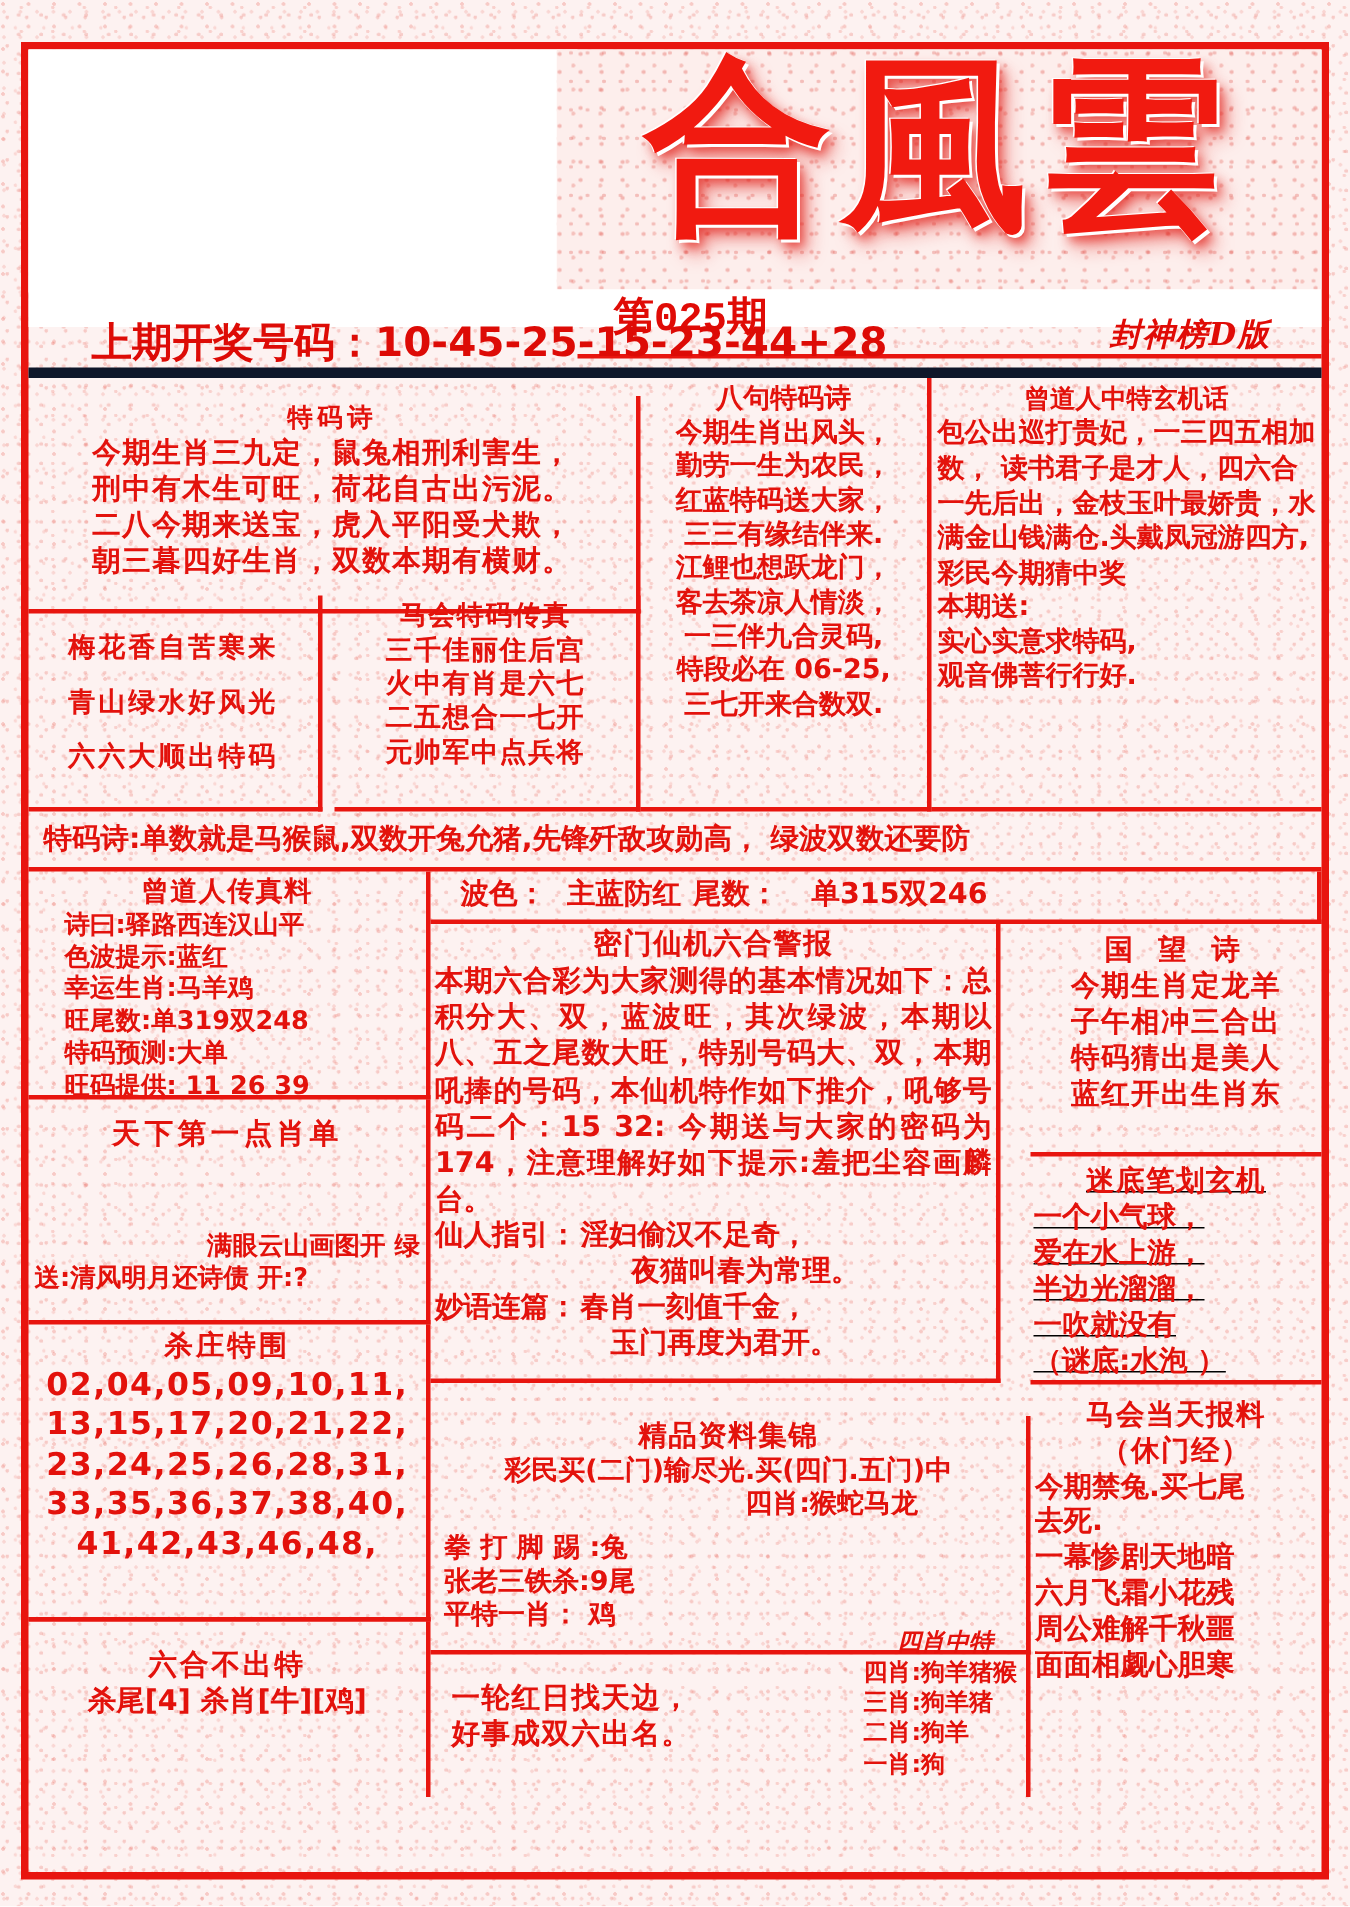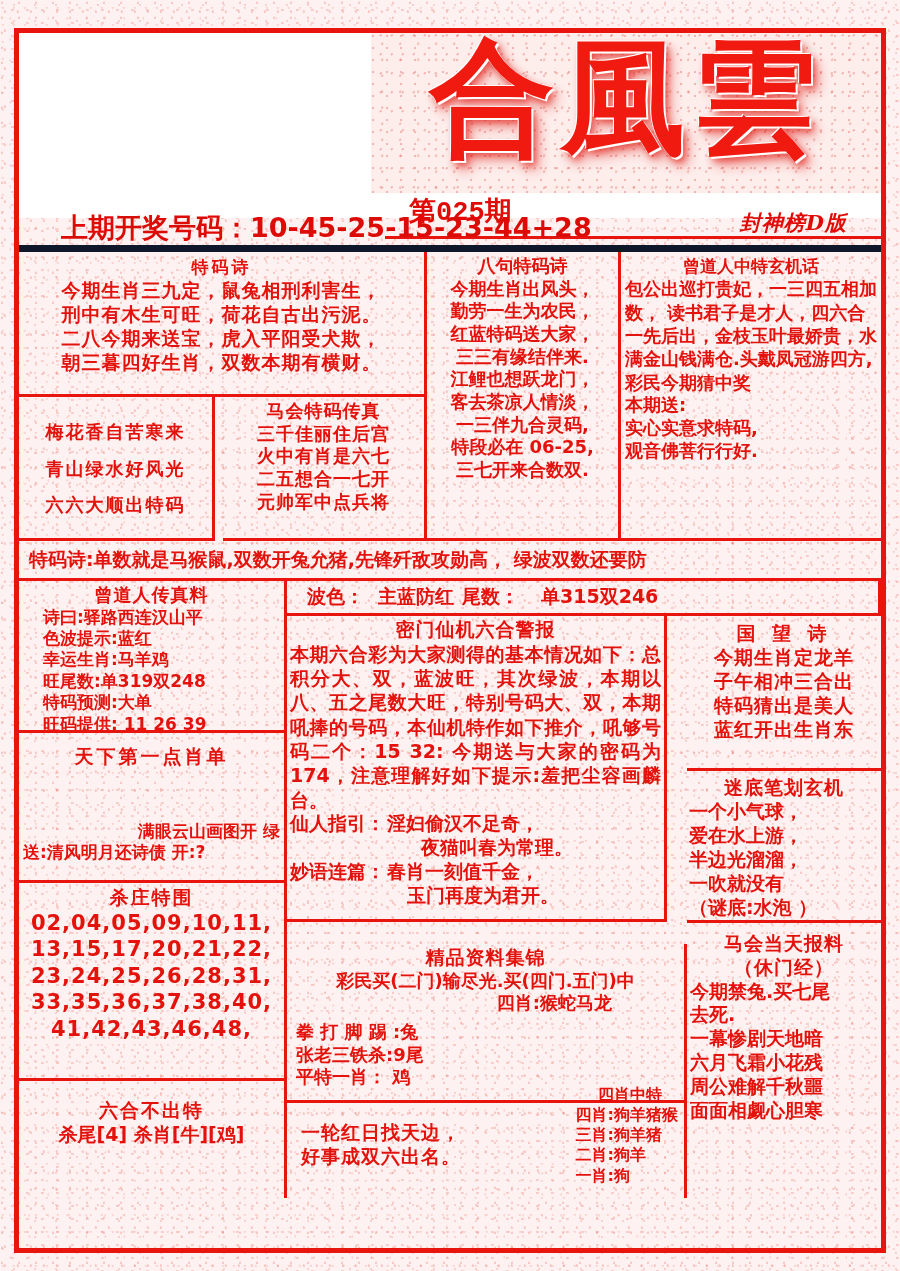--- a/index.html
+++ b/index.html
@@ -131,21 +131,21 @@
     </div>
     <div class="issue">第025期</div>
     <div class="edition">封神榜D版</div>
     <div class="hdr-rule"></div>
   </div>
 
   <div class="drawbar">
     <span>上期开奖号码：10-45-25-15-23-44+28</span>
   </div>
 
-  <div class="cell bb br" style="left:19px;top:252px;width:408px;height:145px;">
+  <div class="cell bb br" style="left:19px;top:264px;width:408px;height:145px;">
     <div class="ttl f17" style="margin-top:5px;letter-spacing:3px;">特码诗</div>
     <div style="margin-top:1px;text-align:center;">
       <div class="ln f19 sp1">今期生肖三九定，鼠兔相刑利害生，</div>
       <div class="ln f19 sp1">刑中有木生可旺，荷花自古出污泥。</div>
       <div class="ln f19 sp1">二八今期来送宝，虎入平阳受犬欺，</div>
       <div class="ln f19 sp1">朝三暮四好生肖，双数本期有横财。</div>
     </div>
   </div>
 
   <div class="cell bb br" style="left:19px;top:397px;width:196px;height:144px;">
@@ -240,21 +240,21 @@
       <div class="ln f19 sp1">蓝红开出生肖东</div>
     </div>
   </div>
 
   <div class="cell bb br" style="left:19px;top:733px;width:268px;height:150px;">
     <div class="ttl f19" style="margin-top:12px;letter-spacing:3px;">天下第一点肖单</div>
     <div class="ln f17 rt" style="margin-top:52px;padding-right:4px;">满眼云山画图开 绿</div>
     <div class="ln f17 lt" style="padding-left:4px;">送:清风明月还诗债 开:?</div>
   </div>
 
-  <div class="cell bb" style="left:687px;top:771px;width:194px;height:152px;">
+  <div class="cell bb" style="left:687px;top:771px;width:194px;height:152px;text-decoration:underline;">
     <div class="ttl f19" style="margin-top:5px;letter-spacing:1px;">迷底笔划玄机</div>
     <div style="padding-left:2px;">
       <div class="ln f19">一个小气球，</div>
       <div class="ln f19">爱在水上游，</div>
       <div class="ln f19">半边光溜溜，</div>
       <div class="ln f19">一吹就没有</div>
       <div class="ln f19">（谜底:水泡 ）</div>
     </div>
   </div>
 
@@ -297,21 +297,21 @@
     <div class="ttl f19" style="margin-top:18px;letter-spacing:2px;">六合不出特</div>
     <div class="ln f19 ctr">杀尾[4]  杀肖[牛][鸡]</div>
   </div>
 
   <div class="cell br" style="left:287px;top:1081px;width:400px;height:117px;">
     <div style="position:absolute;left:14px;top:40px;">
       <div class="ln f19 sp1">一轮红日找天边，</div>
       <div class="ln f19 sp1">好事成双六出名。</div>
     </div>
     <div style="position:absolute;right:6px;top:4px;text-align:right;">
-      <div class="ln f16" style="padding-right:16px;">四肖中特</div>
+      <div class="ln f16" style="padding-right:16px;font-style:italic;">四肖中特</div>
       <div class="ln f16">四肖:狗羊猪猴</div>
       <div class="ln f16" style="padding-right:16px;">三肖:狗羊猪</div>
       <div class="ln f16" style="padding-right:32px;">二肖:狗羊</div>
       <div class="ln f16" style="padding-right:48px;">一肖:狗</div>
     </div>
   </div>
 
   <div class="cell" style="left:19px;top:1078px;width:268px;height:3px;background:#e8150f;"></div>
 </div>
 

